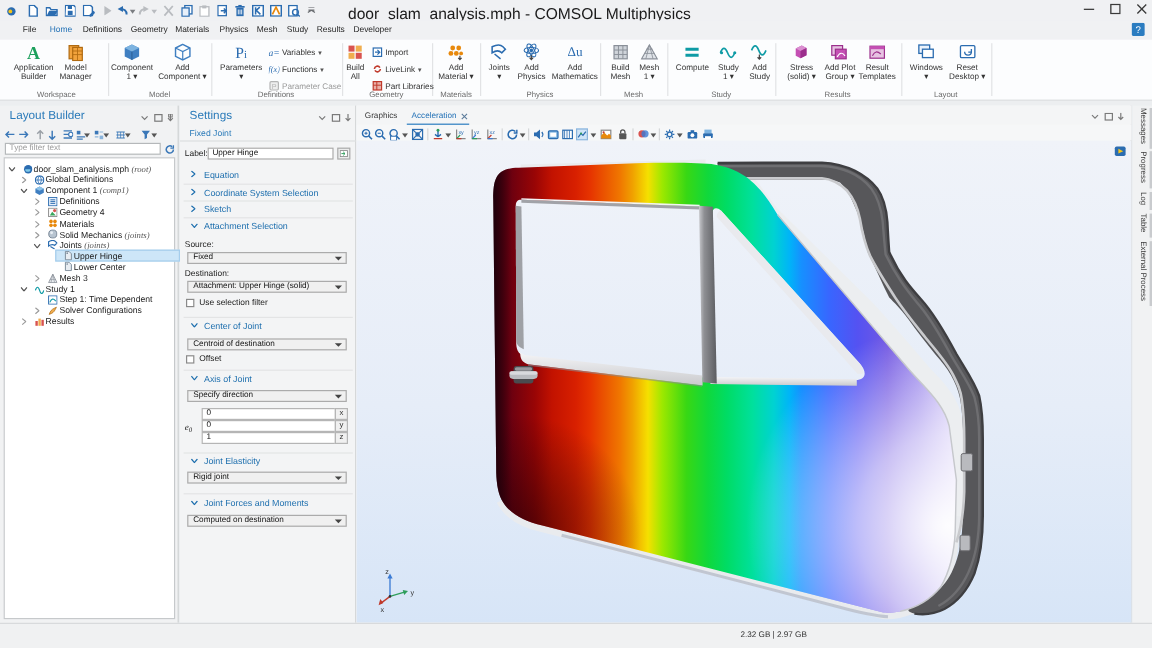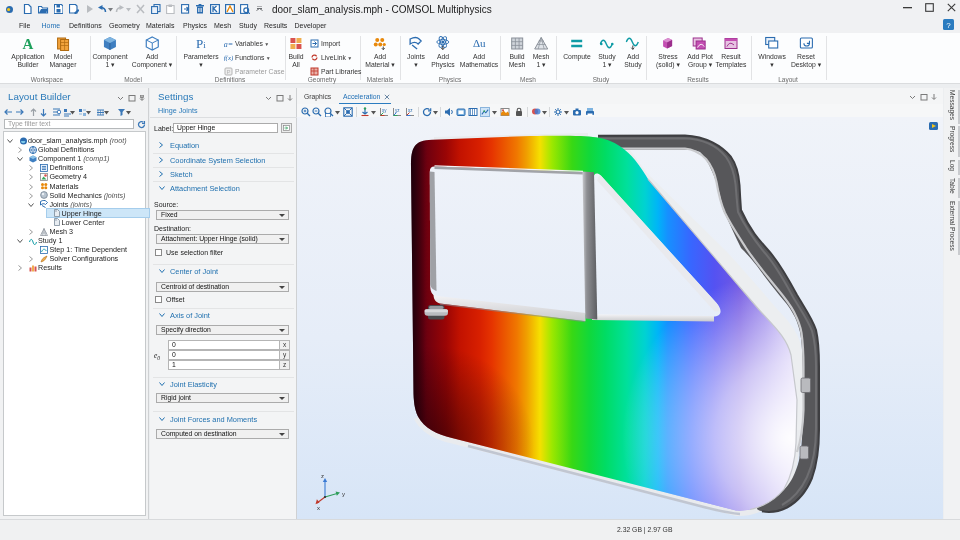--- a/index.html
+++ b/index.html
@@ -1,21 +1,21 @@
 <!DOCTYPE html>
 <html><head>
 <meta charset="utf-8">
 <style>
 *{margin:0;padding:0;box-sizing:border-box;}
 html,body{width:960px;height:540px;overflow:hidden;}
 body{font-family:"Liberation Sans",sans-serif;background:#eceef0;position:relative;}
 .abs{position:absolute;}
 
 #titlebar{position:absolute;left:0;top:0;width:960px;height:17px;background:#f0f1f3;}
-#titlebar .ttl{position:absolute;left:272px;top:4px;font-size:10px;color:#1b1b1b;text-align:right;}
+#titlebar .ttl{position:absolute;left:290px;top:4px;font-size:13px;color:#1b1b1b;text-align:right;}
 
 #menubar{position:absolute;left:0;top:17px;width:960px;height:16px;background:#f0f1f3;}
 .menuitem{position:absolute;top:4.5px;font-size:7px;color:#262626;}
 .menuitem.active{color:#1f6fb5;}
 #homeline{position:absolute;top:30px;height:2px;background:#2b7cc0;}
 
 #ribbon{position:absolute;left:0;top:33px;width:960px;height:51px;background:#fcfdfe;border-bottom:1px solid #dadcde;}
 .rdiv{position:absolute;top:3px;height:44px;width:1px;background:#e2e3e5;}
 .rlabel{position:absolute;top:43px;font-size:6.5px;color:#6a6a6a;transform:translateX(-50%);white-space:nowrap;}
 .ritem{position:absolute;top:3px;transform:translateX(-50%);text-align:center;font-size:6.8px;color:#333;line-height:7.5px;white-space:nowrap;}
@@ -35,21 +35,21 @@
 .psub{font-size:7.2px;color:#2a7ab9;}
 
 .slabel{position:absolute;font-size:7px;color:#222;}
 .sect{position:absolute;left:1px;width:145px;font-size:7.4px;color:#1e6fae;}
 .ssep{position:absolute;left:3px;width:141px;height:1px;background:#e3e4e5;}
 .dropdown{position:absolute;left:6px;width:133px;height:10px;background:#f0f0f0;border:1px solid #ababab;font-size:6.8px;color:#111;line-height:8px;padding-left:4px;}
 .dropdown:after{content:"";position:absolute;right:3px;top:3px;border-left:3px solid transparent;border-right:3px solid transparent;border-top:3.5px solid #444;}
 .cbx{position:absolute;width:7px;height:7px;background:#fff;border:1px solid #8a8a8a;}
 
 .trow{position:absolute;font-size:7.2px;color:#1c1c1c;white-space:nowrap;height:9px;line-height:9px;}
-.trow i{color:#555;font-style:italic;}
+.trow i{color:#555;font-style:italic;font-family:Liberation Serif, serif;}
 .tico{position:absolute;width:8px;height:8px;}
 </style>
 </head>
 <body>
 <div id="titlebar">
     <svg class="abs" style="left:5px;top:5px" width="9" height="9" viewBox="0 0 9 9">
       <circle cx="4.5" cy="4.5" r="3.5" fill="#2b6cb0"></circle>
       <circle cx="3.6" cy="4.5" r="1.6" fill="#f5c518"></circle>
     </svg>
     <svg class="abs" style="left:23px;top:4px" width="9" height="10" viewBox="0 0 9 10">
@@ -453,21 +453,21 @@
     </svg>
     <svg class="abs tico" style="left:28.5px;top:175.9px" width="8" height="8" viewBox="0 0 8 8">
       <rect x="0.5" y="3.5" width="2" height="4" fill="#d9534f"></rect>
       <rect x="3" y="1.5" width="2" height="6" fill="#f0ad4e"></rect>
       <rect x="5.5" y="2.5" width="2" height="5" fill="#d9534f"></rect>
     </svg>
     <div class="trow" style="left:38px;top:175.4px">Results</div>
   </div>
 <div id="setpanel">
     <div class="abs ptitle" style="left:8px;top:3px">Settings</div>
-    <div class="abs psub" style="left:8px;top:18px">Hinge Joints</div>
+    <div class="abs psub" style="left:8px;top:18px">Fixed Joint</div>
     <svg class="abs" style="left:115px;top:7px" width="30" height="7" viewBox="0 0 30 7">
       <path d="M1 2l2.5 2.5L6 2" stroke="#7a7a7a" fill="none"></path>
       <rect x="12" y="0.5" width="6" height="5.5" fill="none" stroke="#7a7a7a"></rect>
       <path d="M25 0v5M23 3.5l2 2 2-2" stroke="#7a7a7a" fill="none"></path>
     </svg>
     <div class="abs" style="left:0px;top:29px;width:147px;height:1px;background:#dcdee0"></div>
     <div class="abs slabel" style="left:4px;top:37px">Label:</div>
     <div class="abs" style="left:23px;top:35px;width:105px;height:10px;background:#fff;border:1px solid #ababab;font-size:6.8px;line-height:8px;padding-left:3px;color:#111">Upper Hinge</div>
     <div class="abs" style="left:131px;top:35px;width:11px;height:10px;background:#eceded;border:1px solid #ababab"></div>
     <svg class="abs" style="left:133px;top:37px" width="7" height="6" viewBox="0 0 7 6">

